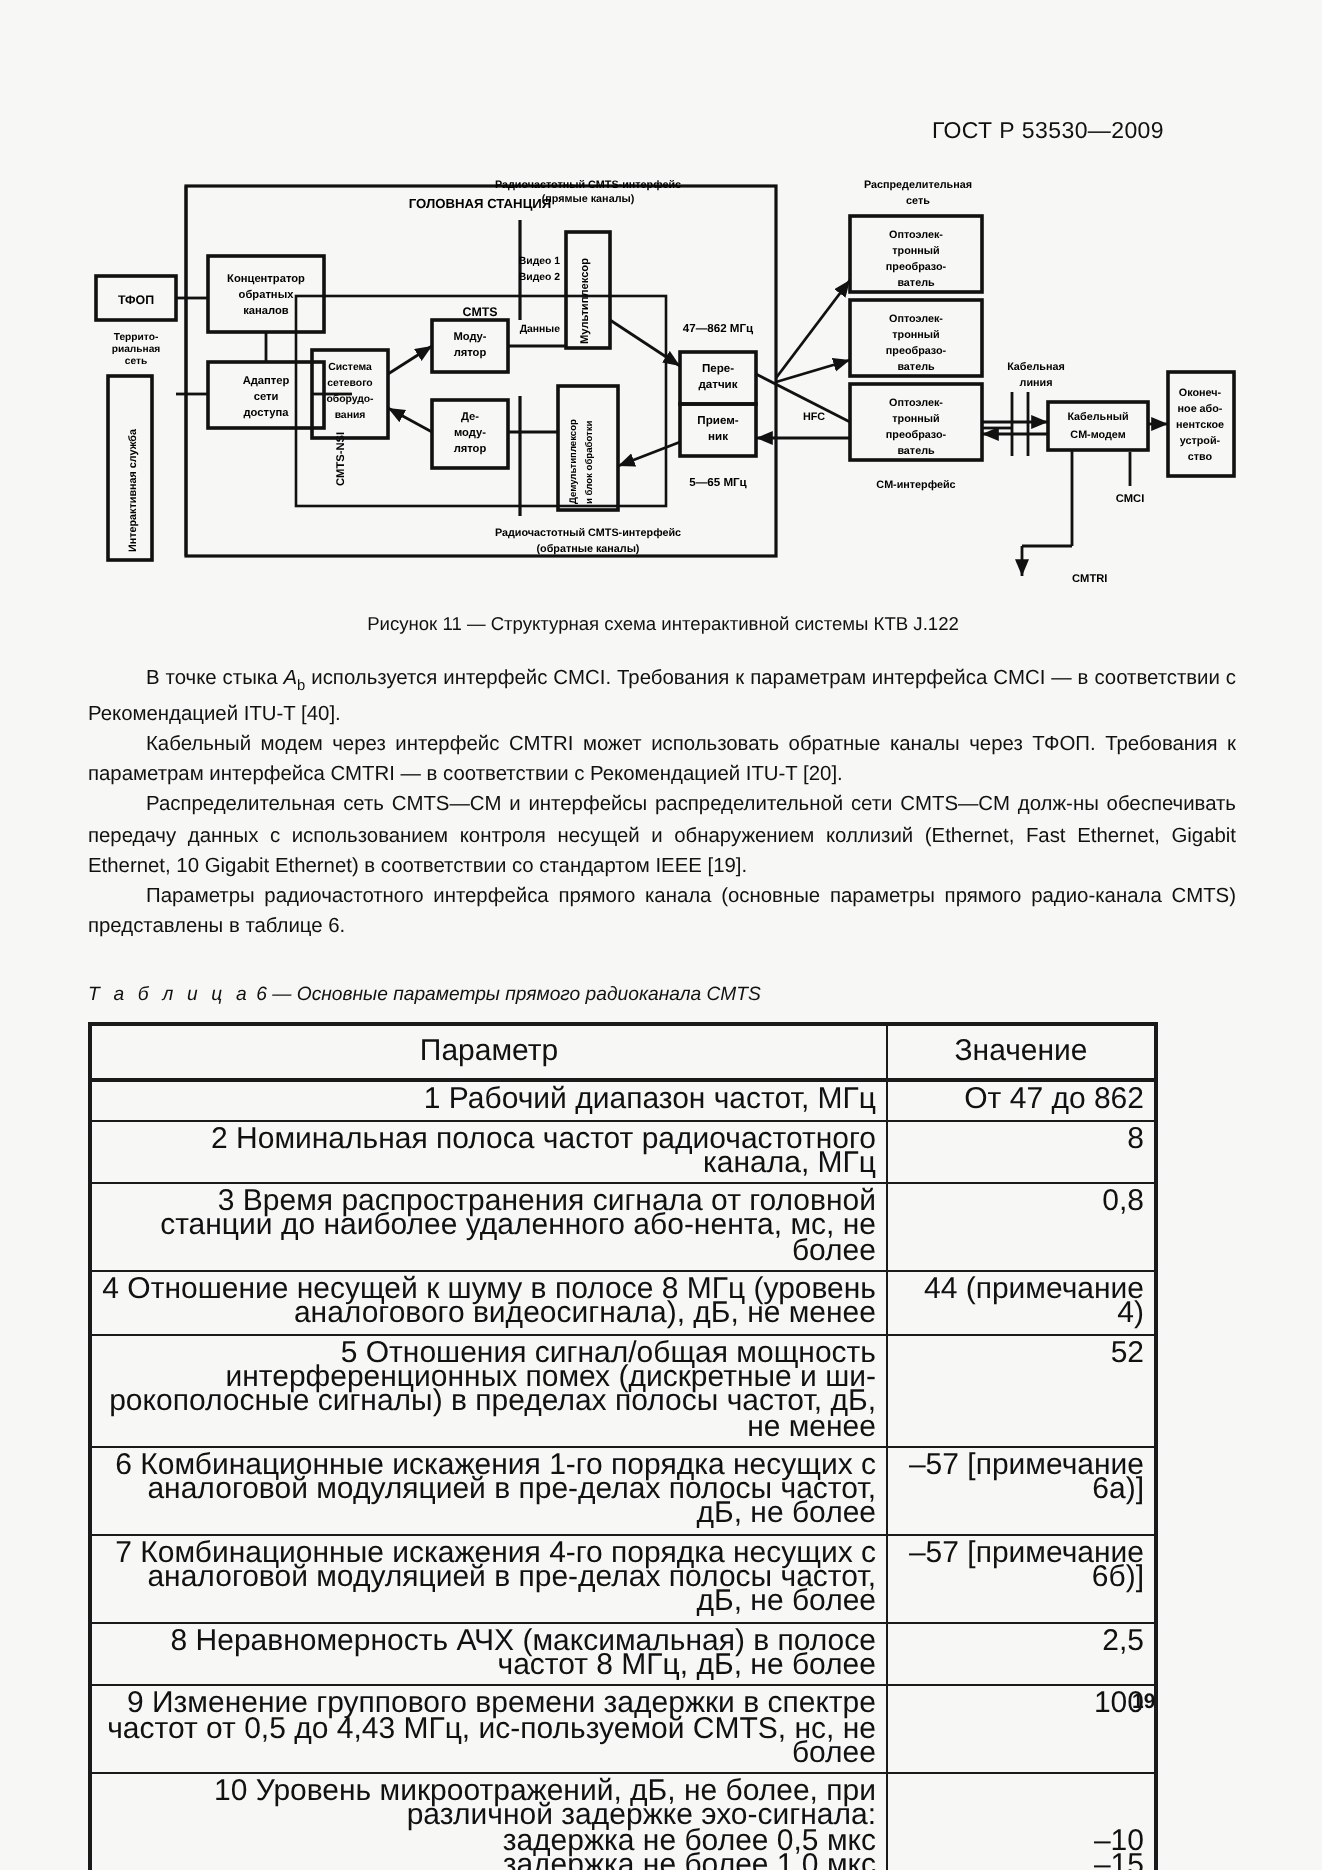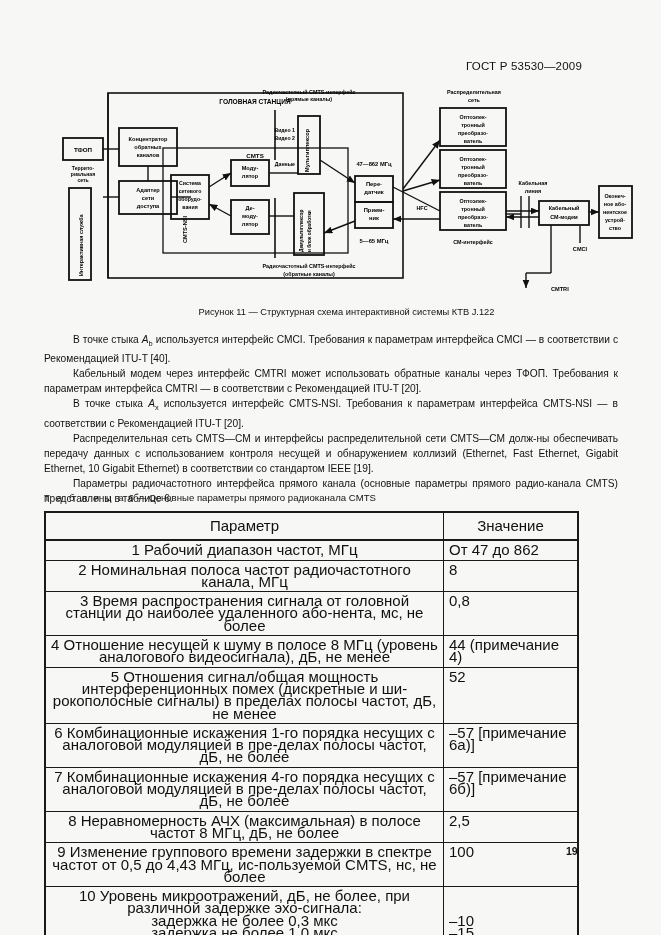--- a/index.html
+++ b/index.html
@@ -14,41 +14,41 @@
   .page{position:absolute;inset:0;}
 
   
   .runhead{
     position:absolute;top:60px;right:79px;
     font-size:11.5px;font-weight:normal;letter-spacing:.2px;
     white-space:nowrap;
   }
 
   
-  .figure{position:absolute;left:59px;top:88px;width:575px;height:215px;}
+  .figure{position:absolute;left:44px;top:88px;width:575px;height:215px;}
   .fig-svg{display:block;}
   .fig-caption{
     position:absolute;left:0;top:219px;width:575px;
     text-align:center;font-size:9.3px;
   }
 
   
   .body{
     position:absolute;left:44px;top:332px;width:574px;
     font-size:10.2px;line-height:15.1px;text-align:justify;
   }
   .body p{margin:0;}
   .body p + p{margin-top:0px;}
   .ind{display:inline-block;width:29px;}
   i.v{font-style:italic;}
   sub{font-size:7.4px;}
 
   .tbl-title{
     position:absolute;left:44px;top:492px;
-    font-size:9.6px;white-space:nowrap;
+    font-size:9.6px;white-space:nowrap;font-style:italic;
   }
   .tbl-title .sp{letter-spacing:2.1px;}
 
   
   .tbl{
     position:absolute;left:44px;top:511px;width:535px;
     border-collapse:collapse;
     font-size:15px;
     background:#f7f7f5;
   }
@@ -57,22 +57,22 @@
     padding:3px 5px 3px 5px;
     vertical-align:top;
     font-weight:normal;
     line-height:12.3px;
   }
   .tbl thead th{
     text-align:center;
     padding:7px 4px 7px 4px;
     border-bottom-width:2px;
   }
-  .tbl td.val{text-align:left;width:123px;}
-  .tbl td.par{text-align:center;}
+  .tbl td.val{text-align:right;width:123px;}
+  .tbl td.par{text-align:right;}
   .tbl tr.sub td{border-top:none;padding-top:0;padding-bottom:0;}
   .tbl tr.sub td.par{padding-left:5px;}
   .tbl tr.sub-first td{border-bottom:none;padding-bottom:0;}
   .tbl tr.sub-mid td{border-top:none;border-bottom:none;}
   .tbl tr.sub-last td{border-top:none;}
   .outer-top{border-top-width:2px !important;}
   .outer-bot{border-bottom-width:2px !important;}
   .outer-l{border-left-width:2px !important;}
   .outer-r{border-right-width:2px !important;margin-top:12px;}
 
@@ -295,21 +295,20 @@
         <line x1="447" y1="126" x2="462" y2="126"></line>
       </g>
     </svg>
 
     <div class="fig-caption">Рисунок 11 — Структурная схема интерактивной системы КТВ J.122</div>
   </div>
 
   <div class="body">
     <p><span class="ind"></span><span>В точке стыка </span><i class="v">A</i><sub>b</sub><span> используется интерфейс CMCI. Требования к параметрам интерфейса CMCI — в соответствии с Рекомендацией ITU-T [40].</span></p>
     <p><span class="ind"></span><span>Кабельный модем через интерфейс CMTRI может использовать обратные каналы через ТФОП. Требования к параметрам интерфейса CMTRI — в соответствии с Рекомендацией ITU-T [20].</span></p>
-    <p><span class="ind"></span><span>В точке  стыка </span><i class="v">A</i><sub>x</sub><span> используется  интерфейс  CMTS-NSI.  Требования  к параметрам  интерфейса CMTS-NSI — в соответствии с Рекомендацией ITU-T [20].</span></p>
     <p><span class="ind"></span><span>Распределительная сеть CMTS—CM и  интерфейсы распределительной сети CMTS—CM долж-ны обеспечивать передачу данных   с использованием контроля несущей и обнаружением коллизий (Ethernet, Fast Ethernet, Gigabit Ethernet, 10 Gigabit Ethernet) в соответствии со стандартом IEEE [19].</span></p>
     <p><span class="ind"></span><span>Параметры радиочастотного интерфейса прямого канала (основные параметры прямого радио-канала CMTS) представлены в таблице 6.</span></p>
   </div>
 
   <div class="tbl-title">
     <span class="sp">Т а б л и ц а</span>
     <span>6 — Основные параметры прямого радиоканала CMTS</span>
   </div>
 
   <table class="tbl">
@@ -355,21 +354,21 @@
       <tr>
         <td class="par outer-l">9 Изменение группового времени задержки в спектре частот от 0,5 до 4,43 МГц, ис-пользуемой CMTS, нс, не более</td>
         <td class="val outer-r">100</td>
       </tr>
 
       <tr class="sub-first">
         <td class="par outer-l">10  Уровень микроотражений, дБ, не более, при различной задержке эхо-сигнала:</td>
         <td class="val outer-r"></td>
       </tr>
       <tr class="sub sub-mid">
-        <td class="par outer-l">задержка не более 0,3 мкс</td>
+        <td class="par outer-l">задержка не более 0,5 мкс</td>
         <td class="val outer-r">–10</td>
       </tr>
       <tr class="sub sub-mid">
         <td class="par outer-l">задержка не более 1,0 мкс</td>
         <td class="val outer-r">–15</td>
       </tr>
       <tr class="sub sub-mid">
         <td class="par outer-l">задержка не более 1,5 мкс</td>
         <td class="val outer-r">–20</td>
       </tr>

